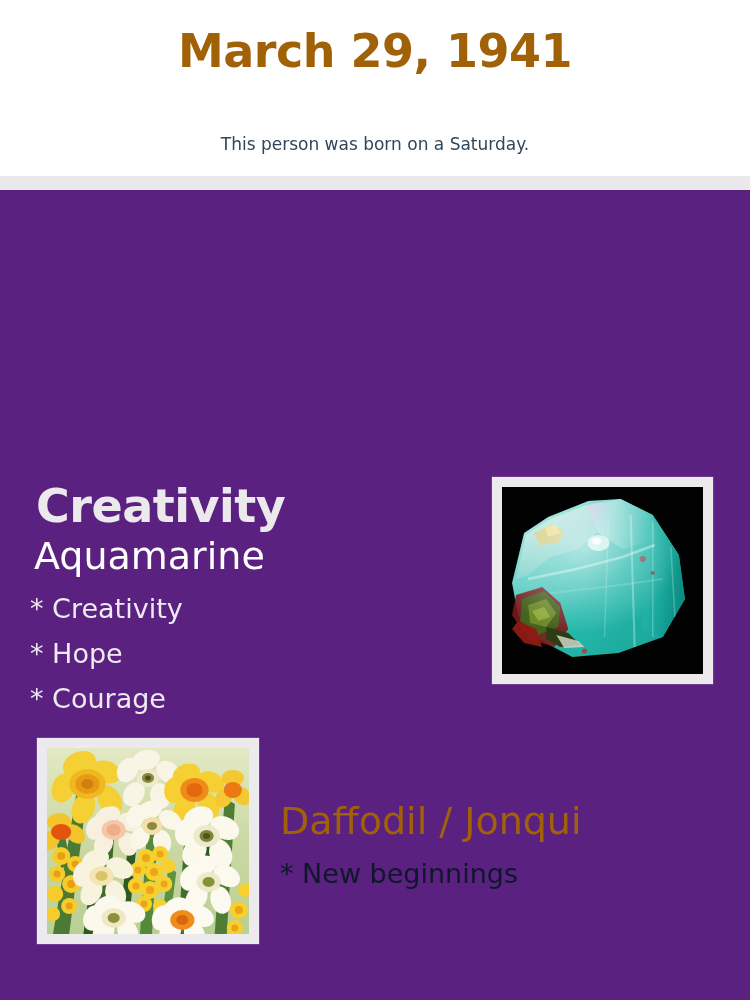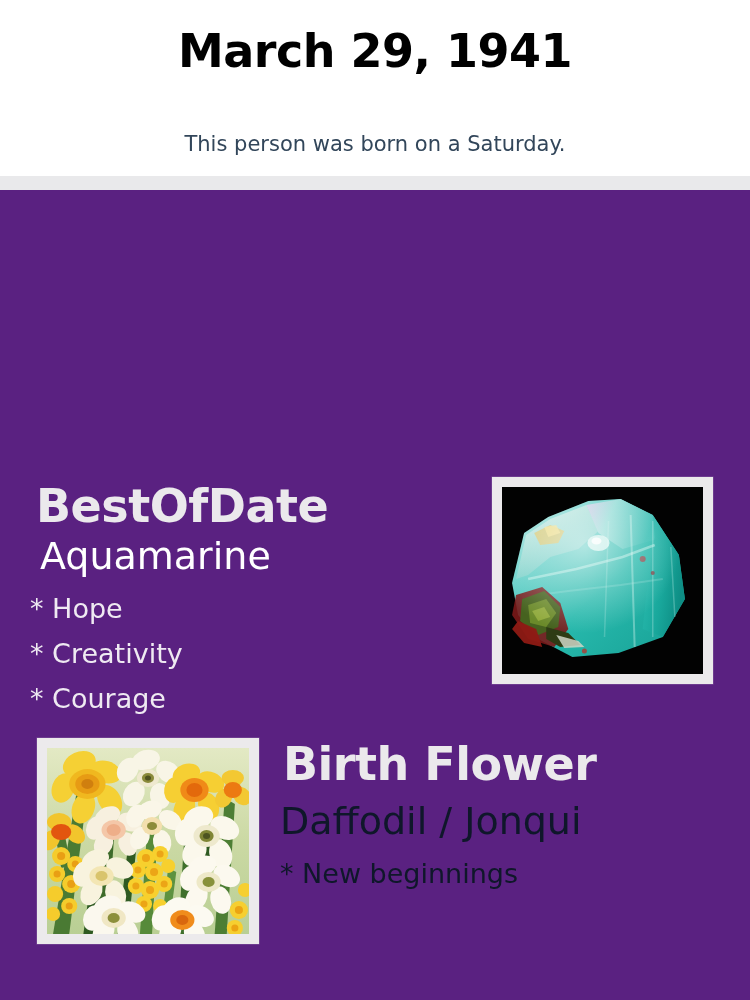--- a/index.html
+++ b/index.html
@@ -18,35 +18,35 @@
   
   .header {
     position:absolute; left:0; top:0;
     width:750px; height:176px;
     background:#ffffff;
     text-align:center;
   }
   .hdr-date {
     position:absolute; left:0; top:24px; width:750px;
     font-size:46px; font-weight:700;
-    color:#000000;
+    color:#a16207;
     letter-spacing:-0.5px;
     line-height:54px;
     white-space:nowrap;
   }
   .hdr-sub {
     position:absolute; left:0; top:86px; width:750px;
     font-size:30px; font-weight:400;
     color:#141414;
     line-height:36px;
     white-space:nowrap;
   }
   .hdr-note {
     position:absolute; left:0; top:128px; width:750px;
-    font-size:21px; font-weight:400;
+    font-size:17px; font-weight:400;
     color:#32465a;
     line-height:32px;
     white-space:nowrap;
   }
   .hdr-divider {
     position:absolute; left:0; top:176px;
     width:750px; height:14px;
     background:#e9e9eb;
   }
 
@@ -75,21 +75,21 @@
 
   
   .stone-title {
     position:absolute; left:36px; top:478px;
     font-size:46px; font-weight:700;
     color:#ebe9ec;
     line-height:56px;
     letter-spacing:-0.5px;
   }
   .stone-name {
-    position:absolute; left:40px; top:533px;
+    position:absolute; left:34px; top:533px;
     font-size:38px; font-weight:400;
     color:#ffffff;
     line-height:46px;
   }
   .stone-traits {
     position:absolute; left:30px; top:586px;
     width:430px;
   }
   .trait {
     font-size:27px; font-weight:400;
@@ -113,21 +113,21 @@
   .flower-title {
     position:absolute; left:283px; top:736px;
     font-size:46px; font-weight:700;
     color:#ebe9ec;
     line-height:56px;
     letter-spacing:-0.5px;
   }
   .flower-name {
     position:absolute; left:280px; top:798px;
     font-size:38px; font-weight:400;
-    color:#0f172a;
+    color:#a16207;
     line-height:46px;
   }
   .flower-traits {
     position:absolute; left:280px; top:850px;
     width:430px;
   }
   .flower-traits .trait { color:#0f172a; line-height:48px; }
 
   
   .stone-canvas { width:100%; height:100%; display:block; background:#000; }
@@ -141,25 +141,25 @@
 
   <div class="header">
     <div class="hdr-date">March 29, 1941</div>
     <div class="hdr-note">This person was born on a Saturday.</div>
   </div>
   <div class="hdr-divider"></div>
 
   <div class="body-purple"></div>
 
 
-  <div class="stone-title">BestOfDate</div>
+  <div class="stone-title">Creativity</div>
   <div class="stone-name">Aquamarine</div>
   <div class="stone-traits">
+    <div class="trait">* Creativity</div>
     <div class="trait">* Hope</div>
-    <div class="trait">* Creativity</div>
     <div class="trait">* Courage</div>
   </div>
 
   <div class="frame frame-stone">
     <div class="frame-inner">
       <svg class="stone-canvas" viewBox="0 0 200 187" preserveAspectRatio="none">
         <defs>
           <linearGradient id="aqBody" x1="0" y1="0" x2="1" y2="1">
             <stop offset="0%" stop-color="#bfe9e2"></stop>
             <stop offset="22%" stop-color="#6fd4cd"></stop>
@@ -439,19 +439,18 @@
           <circle cx="196" cy="142" r="7"></circle>
         </g>
         <g fill="#eba413">
           <circle cx="190" cy="162" r="4"></circle>
             <circle cx="186" cy="180" r="3.5"></circle>
         </g>
       </svg>
     </div>
   </div>
 
-  <div class="flower-title">Birth Flower</div>
   <div class="flower-name">Daffodil / Jonqui</div>
   <div class="flower-traits">
     <div class="trait">* New beginnings</div>
   </div>
 
 </div>
 
 </body></html>

